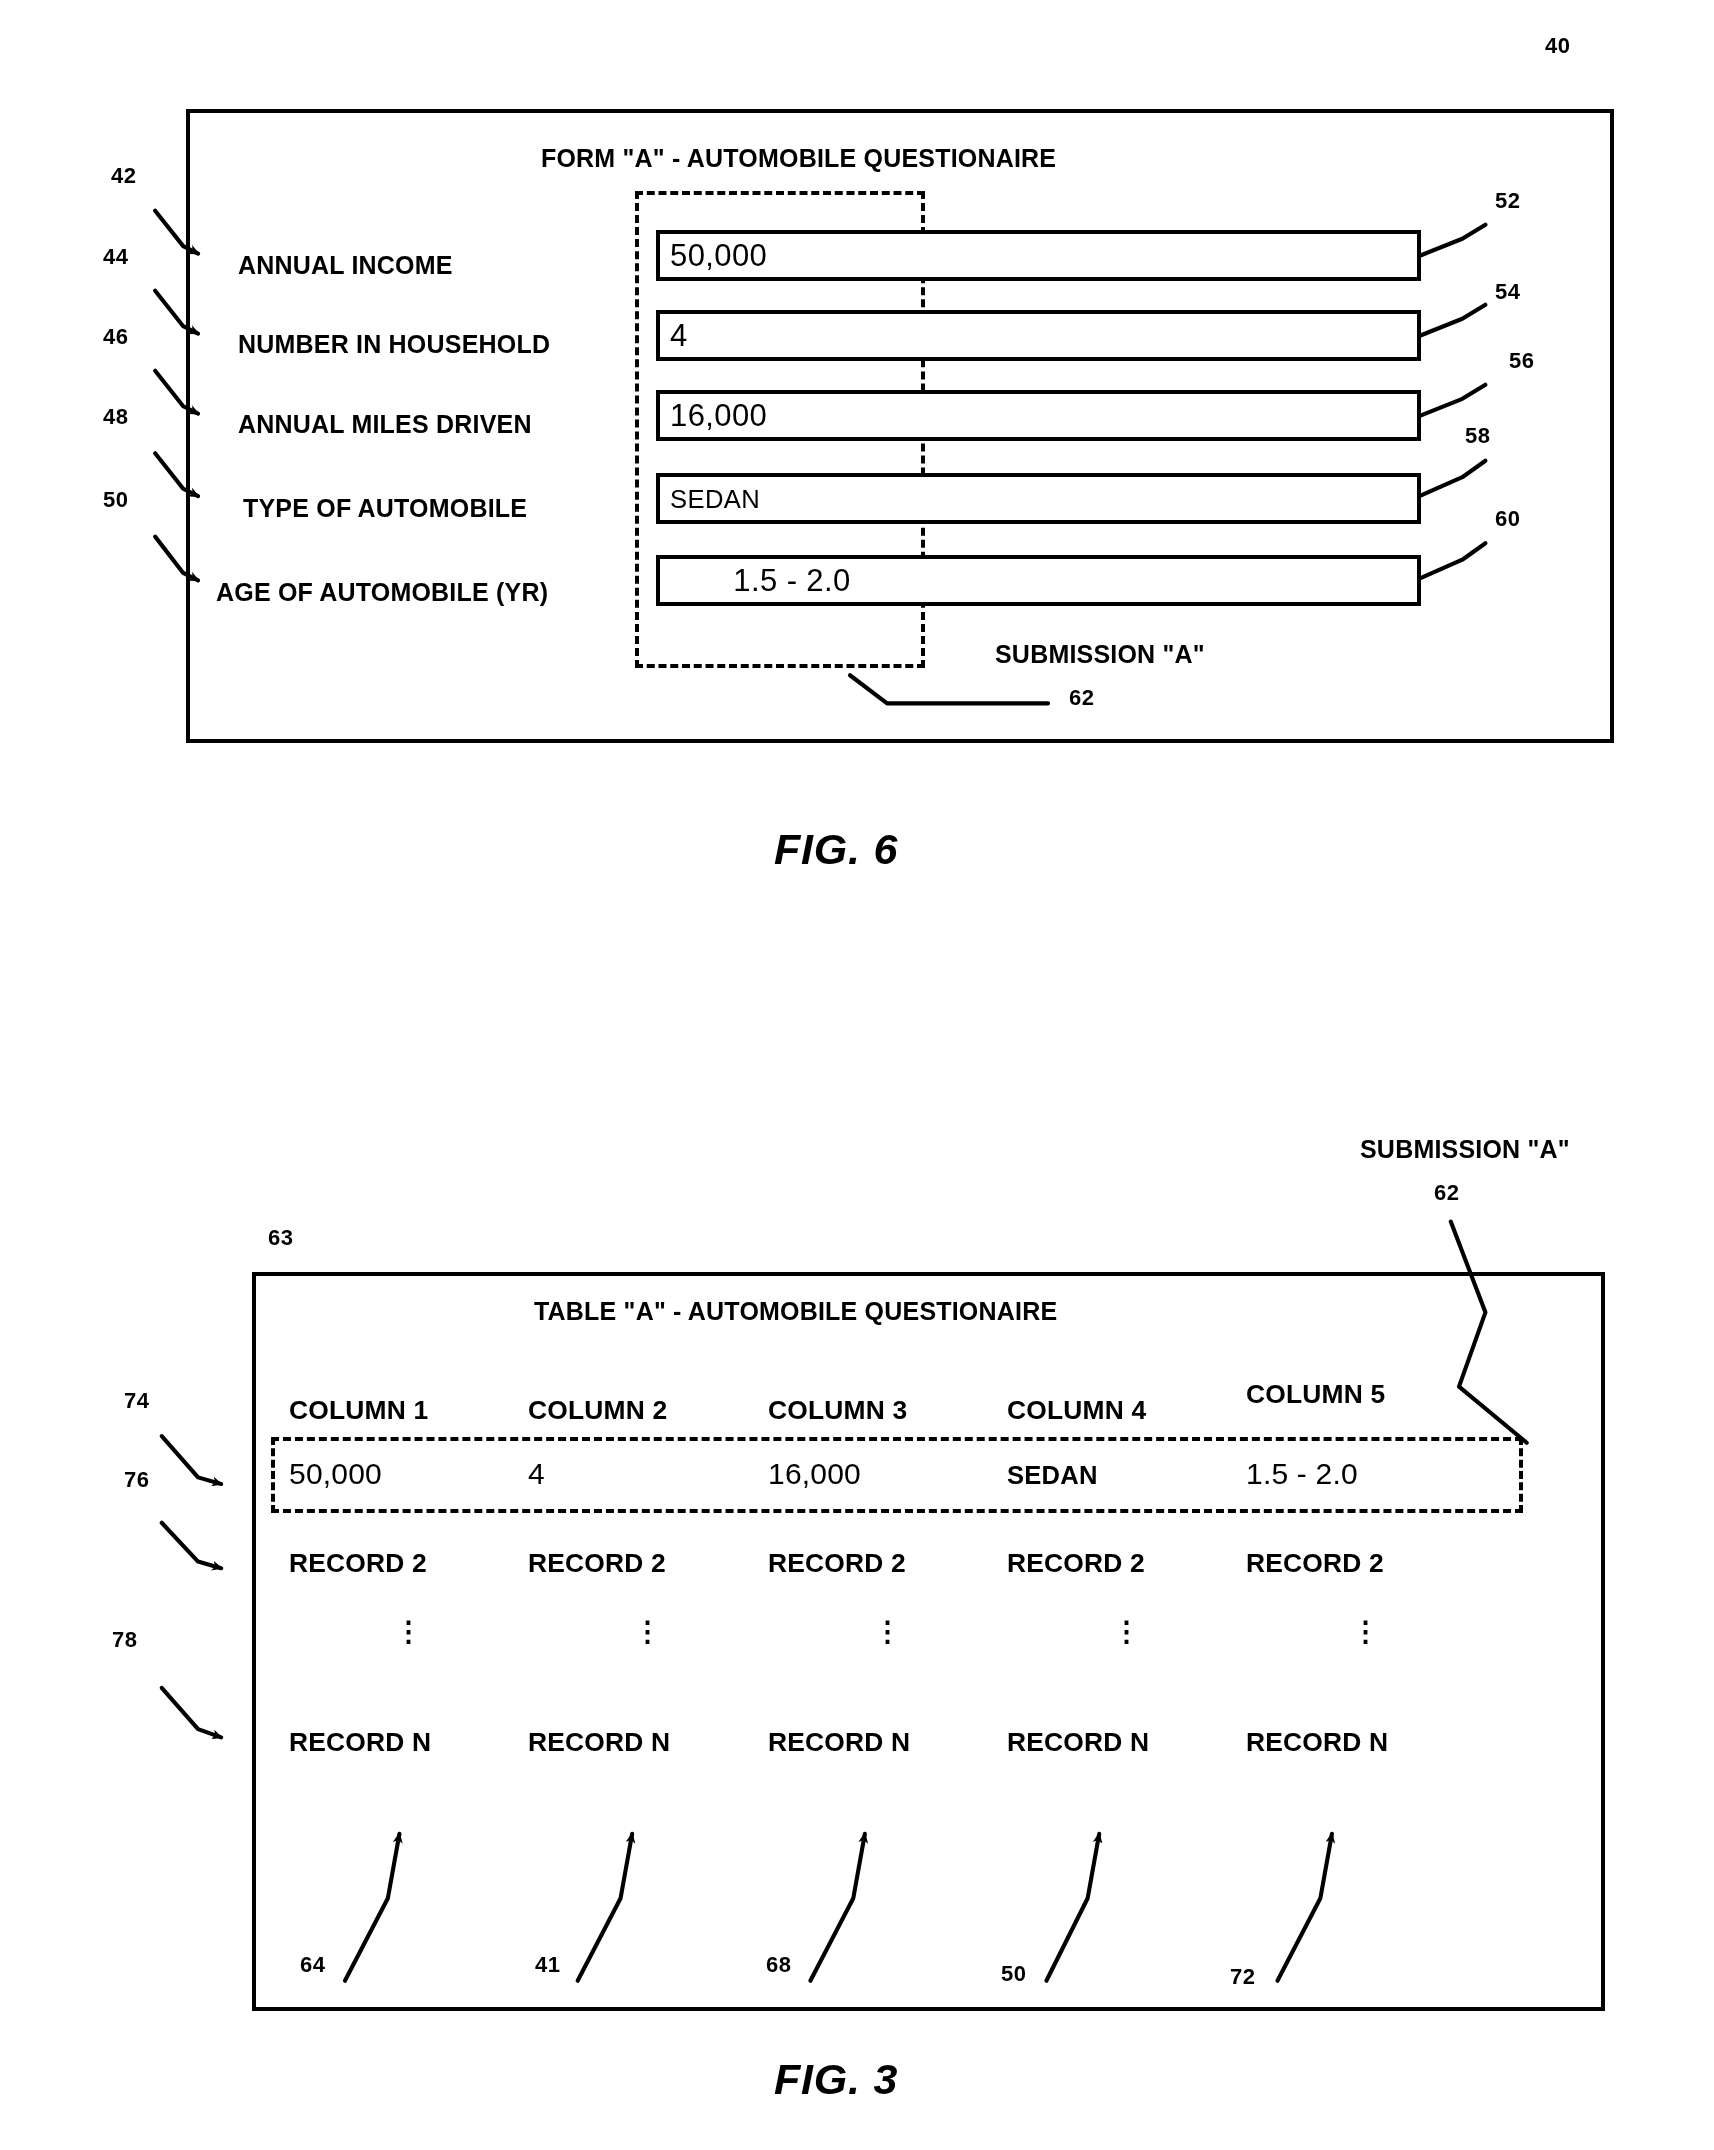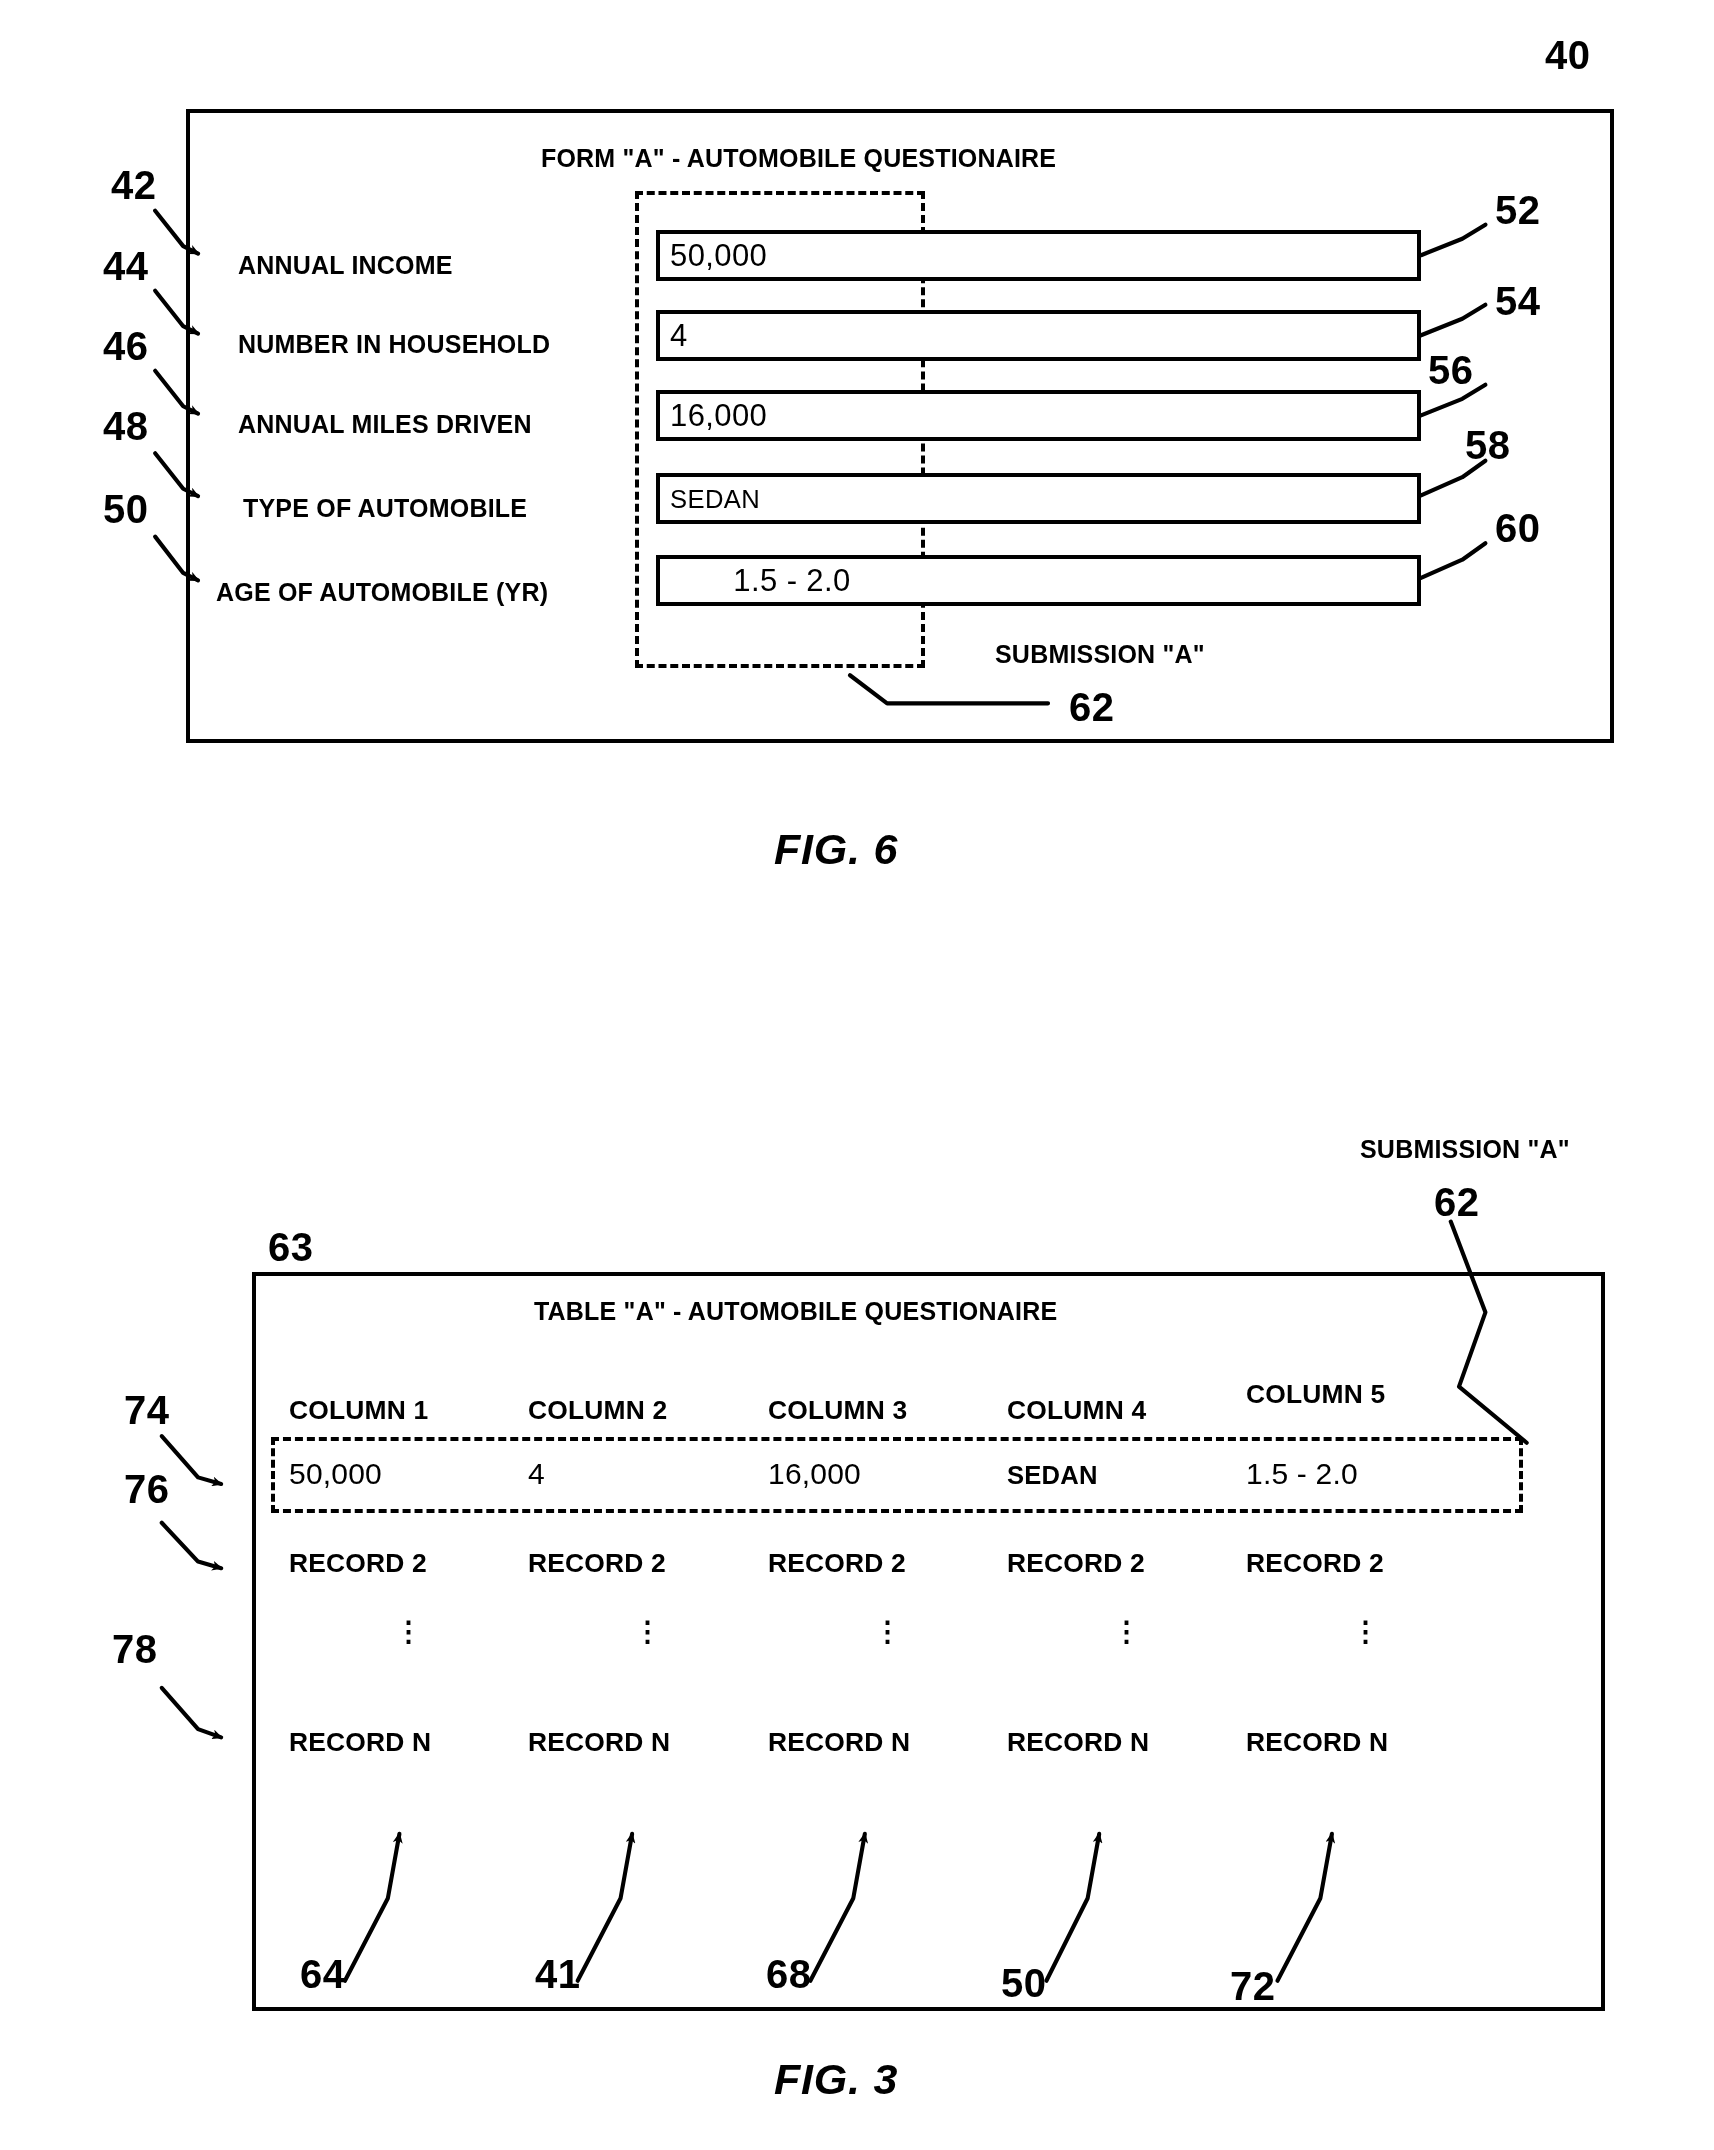--- a/index.html
+++ b/index.html
@@ -1,21 +1,21 @@
 <!DOCTYPE html>
 <html style="font-size:13.2px"><head>
 <meta charset="utf-8">
 <style>
   html,body{margin:0;padding:0;background:#fff;}
   body{width:1714px;height:2151px;position:relative;
        font-family:"Liberation Sans", sans-serif;color:#000;overflow:hidden;}
   .root{position:absolute;left:0;top:0;width:1714px;height:2151px;}
 
   
-  .ref{position:absolute;font-size:40px;font-weight:700;letter-spacing:0.4px;
+  .ref{position:absolute;font-size:22px;font-weight:700;letter-spacing:0.4px;
        white-space:nowrap;line-height:1;}
 
   
   .fig-box{position:absolute;border:4.1px solid #000;box-sizing:border-box;background:#fff;}
 
   
   .fig-title{position:absolute;font-size:43px;font-style:italic;font-weight:700;
              letter-spacing:0.8px;white-space:nowrap;}
   .form-title{position:absolute;font-size:25px;font-weight:700;white-space:nowrap;
               letter-spacing:0.2px;}
@@ -81,21 +81,21 @@
   <div class="field-val center" style="left:656px;top:563px;width:272px;">1.5 - 2.0</div>
 
   <div class="ref" style="left:111px;top:165px;">42</div>
   <div class="ref" style="left:103px;top:246px;">44</div>
   <div class="ref" style="left:103px;top:326px;">46</div>
   <div class="ref" style="left:103px;top:406px;">48</div>
   <div class="ref" style="left:103px;top:489px;">50</div>
 
   <div class="ref" style="left:1495px;top:190px;">52</div>
   <div class="ref" style="left:1495px;top:281px;">54</div>
-  <div class="ref" style="left:1428px;top:350px;">56</div>
+  <div class="ref" style="left:1509px;top:350px;">56</div>
   <div class="ref" style="left:1465px;top:425px;">58</div>
   <div class="ref" style="left:1495px;top:508px;">60</div>
 
   <div class="sub-label" style="left:995px;top:640px;">SUBMISSION "A"</div>
   <div class="ref" style="left:1069px;top:687px;">62</div>
 
   <div class="fig-title" style="left:774px;top:825px;">FIG. 6</div>
 
   <div class="sub-label" style="left:1360px;top:1135px;">SUBMISSION "A"</div>
   <div class="ref" style="left:1434px;top:1182px;">62</div>

